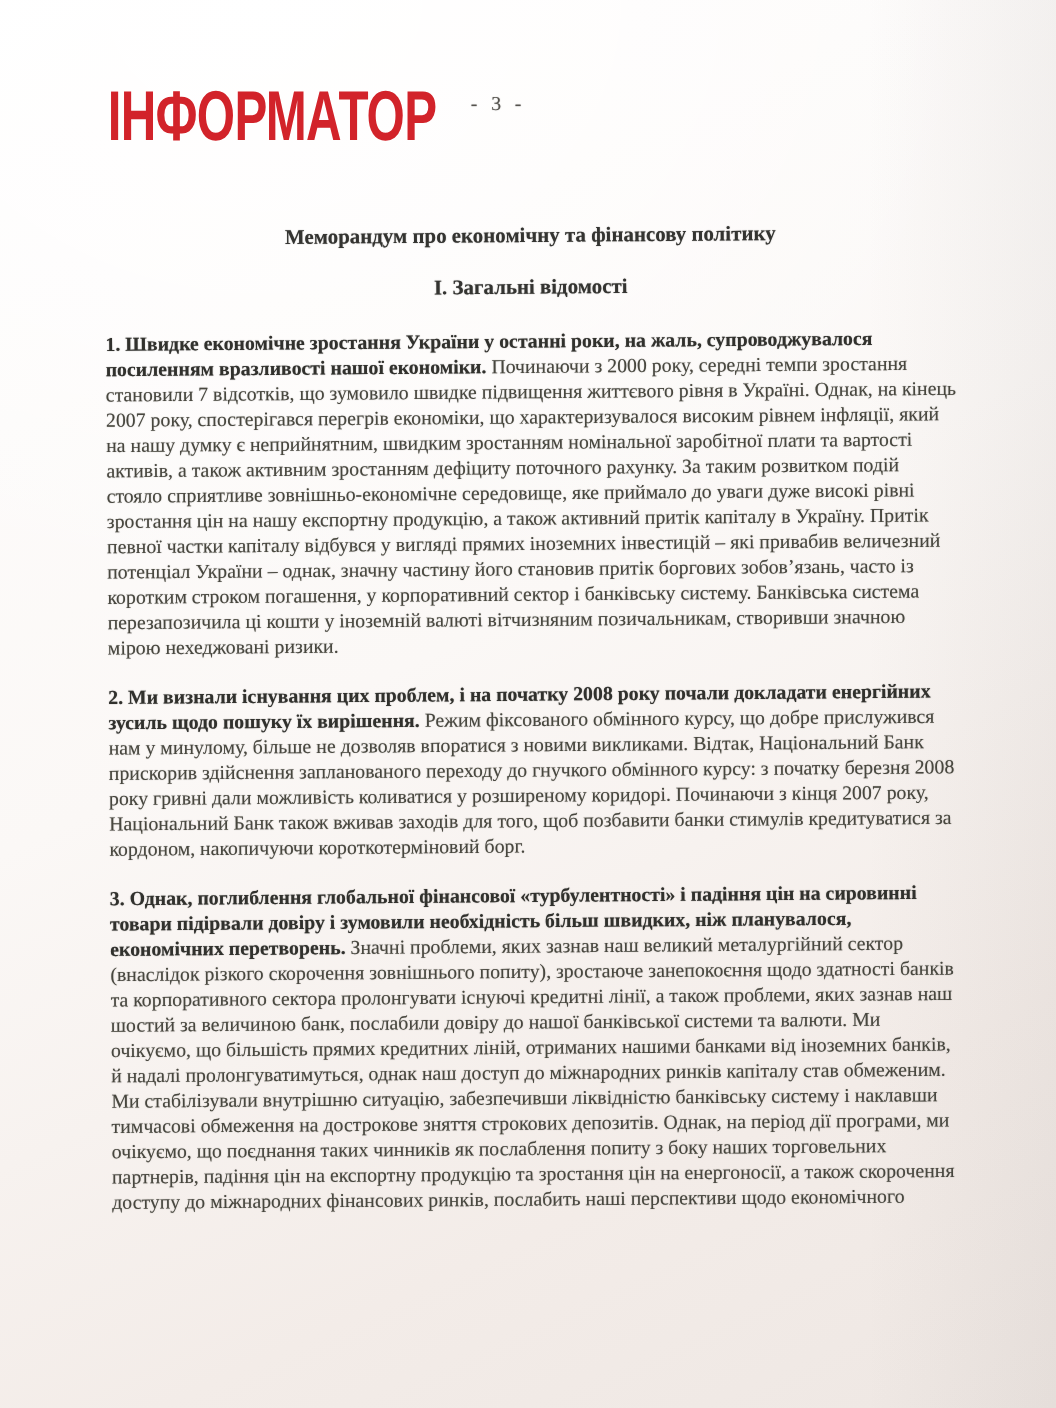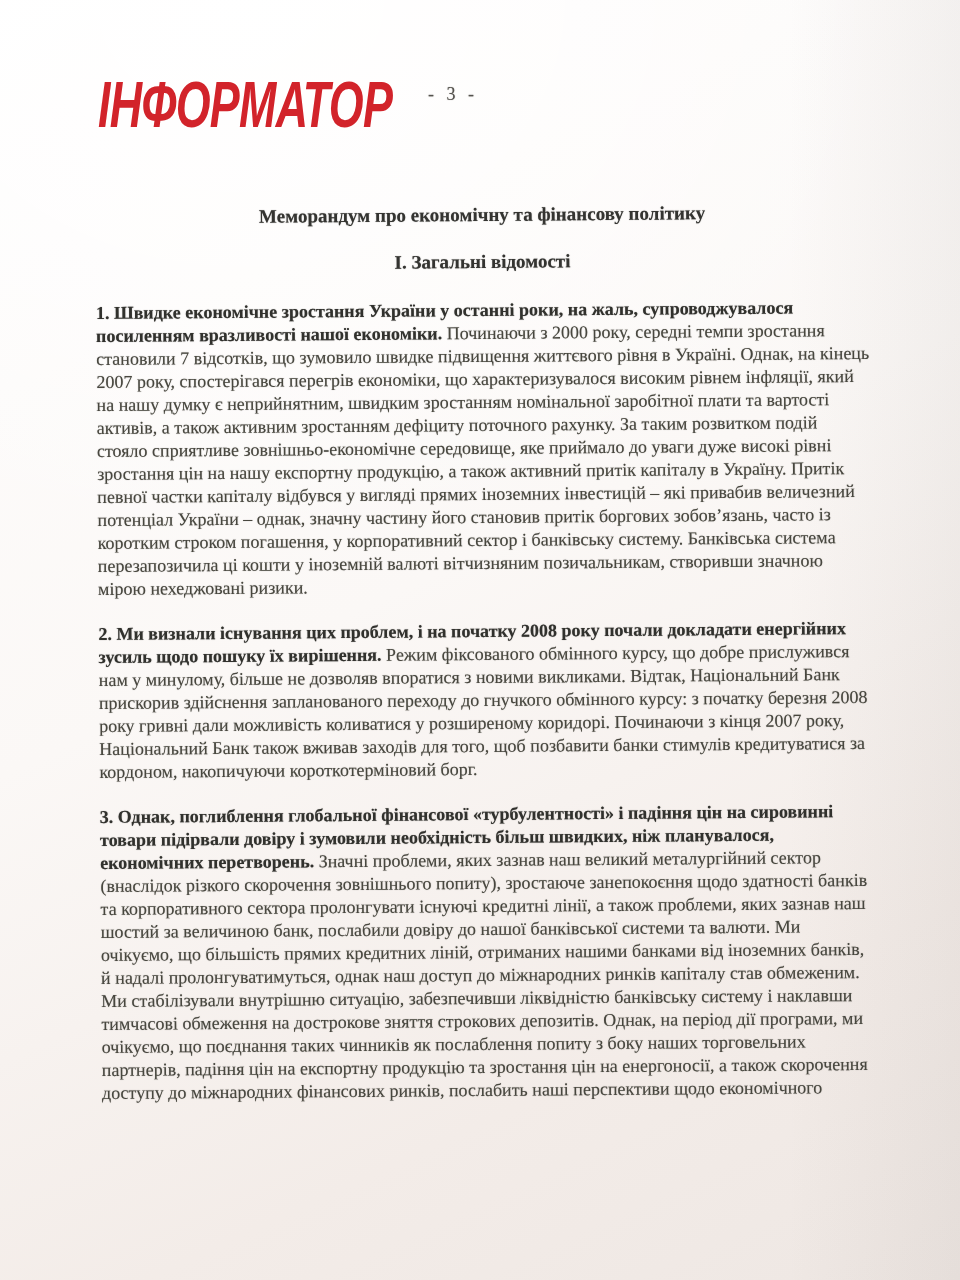--- a/index.html
+++ b/index.html
@@ -21,21 +21,20 @@
   .paper {
     position: absolute;
     inset: 0;
   }
   .logo {
     position: absolute;
     left: 98px;
     top: 76px;
     height: 58px;
     white-space: nowrap;
-    font-style: italic;
   }
   .logo-text {
     display: inline-block;
     font-family: "Liberation Sans", sans-serif;
     font-weight: 700;
     font-size: 64px;
     line-height: 58px;
     letter-spacing: -1px;
     color: #d2232a;
     transform: scaleX(0.70);

